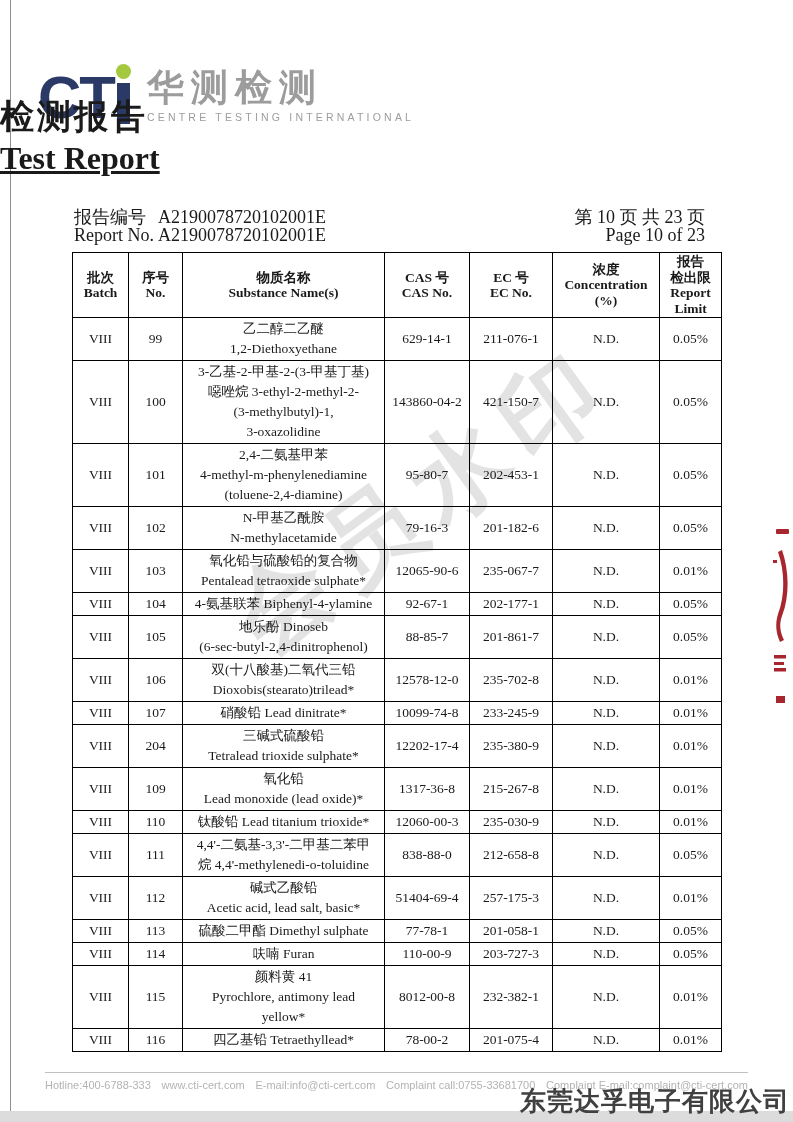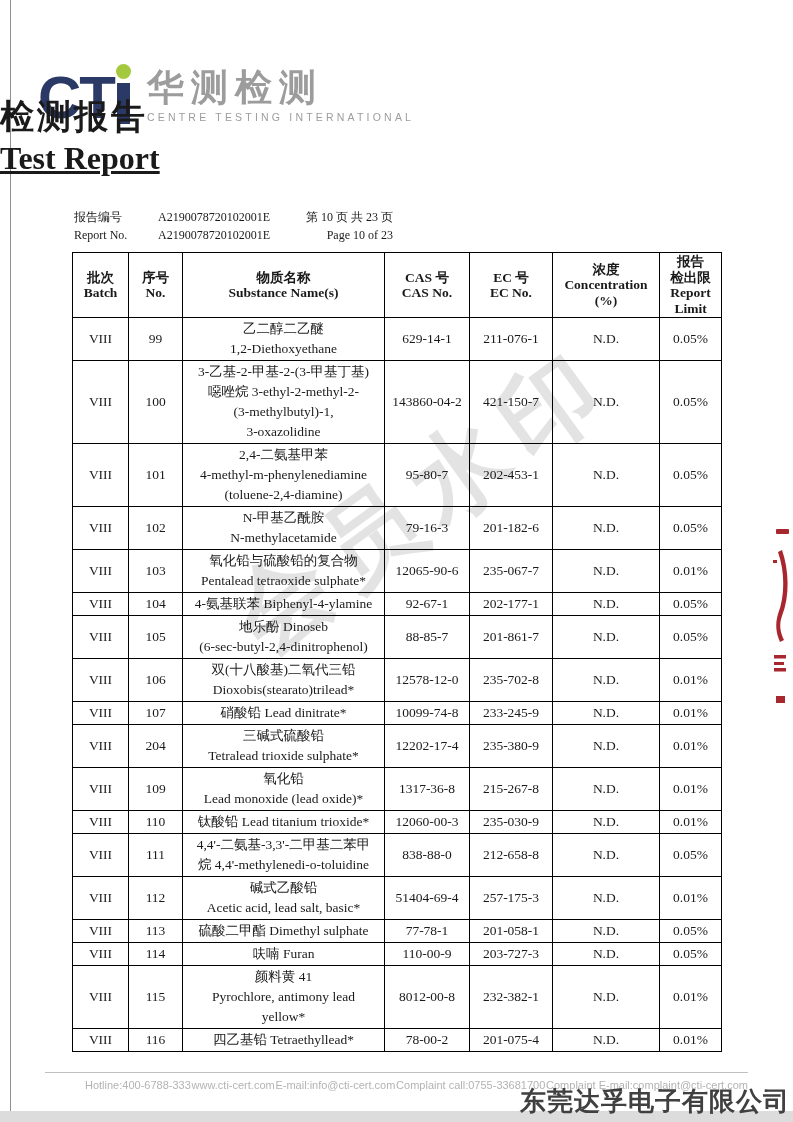--- a/index.html
+++ b/index.html
@@ -25,21 +25,21 @@
   .logo-cn-block{margin-left:16px;padding-bottom:1px;margin-top:44px;}
   .logo-cn{font-size:37px;font-weight:bold;letter-spacing:7px;line-height:40px;font-family:"Liberation Sans","DejaVu Sans",sans-serif;}
   .logo-en{font-size:10.5px;letter-spacing:3.2px;margin-top:3px;font-family:"Liberation Sans","DejaVu Sans",sans-serif;}
 
   
   .title-block{position:absolute;left:0;right:0;top:96px;text-align:left;}
   .title-cn{font-size:34px;font-weight:bold;letter-spacing:3px;line-height:42px;}
   .title-en{font-size:32px;font-weight:bold;line-height:40px;text-decoration:underline;}
 
   
-  .report-info{position:absolute;left:74px;right:88px;top:208px;display:flex;justify-content:flex-start;font-size:12px;line-height:18px;}
+  .report-info{position:absolute;left:74px;right:88px;top:208px;display:flex;justify-content:space-between;font-size:18px;line-height:18px;}
   .report-no-grid{display:grid;grid-template-columns:82px auto;column-gap:2px;}
   .page-no{text-align:right;margin-left:36px;}
 
   
   .watermark{
     position:absolute;left:244px;top:566px;
     transform:rotate(-36deg);transform-origin:0 50%;
     font-size:96px;font-weight:bold;letter-spacing:14px;white-space:nowrap;
     color:#c9c9c9;opacity:.5;z-index:0;pointer-events:none;
     font-family:"Liberation Sans","DejaVu Sans",sans-serif;
@@ -61,21 +61,20 @@
   table.report td{line-height:20px;}
   td .cell-line{line-height:20px;}
 
   
   .footer-rule{position:absolute;left:45px;right:45px;top:1072px;border-top:1px solid #c0c0c0;}
   .footer-items{
     position:absolute;left:45px;right:45px;top:1079px;
     display:flex;justify-content:space-between;
     font-size:11px;color:#b3b3b3;
     font-family:"Liberation Sans","DejaVu Sans",sans-serif;
-    margin-left:40px;
   }
   .company-red{
     position:absolute;right:3px;top:1084px;z-index:4;
     font-size:26px;font-weight:bold;letter-spacing:1px;
     font-family:"Liberation Sans","DejaVu Sans",sans-serif;
   }
 </style>
 </head>
 <body>
 

